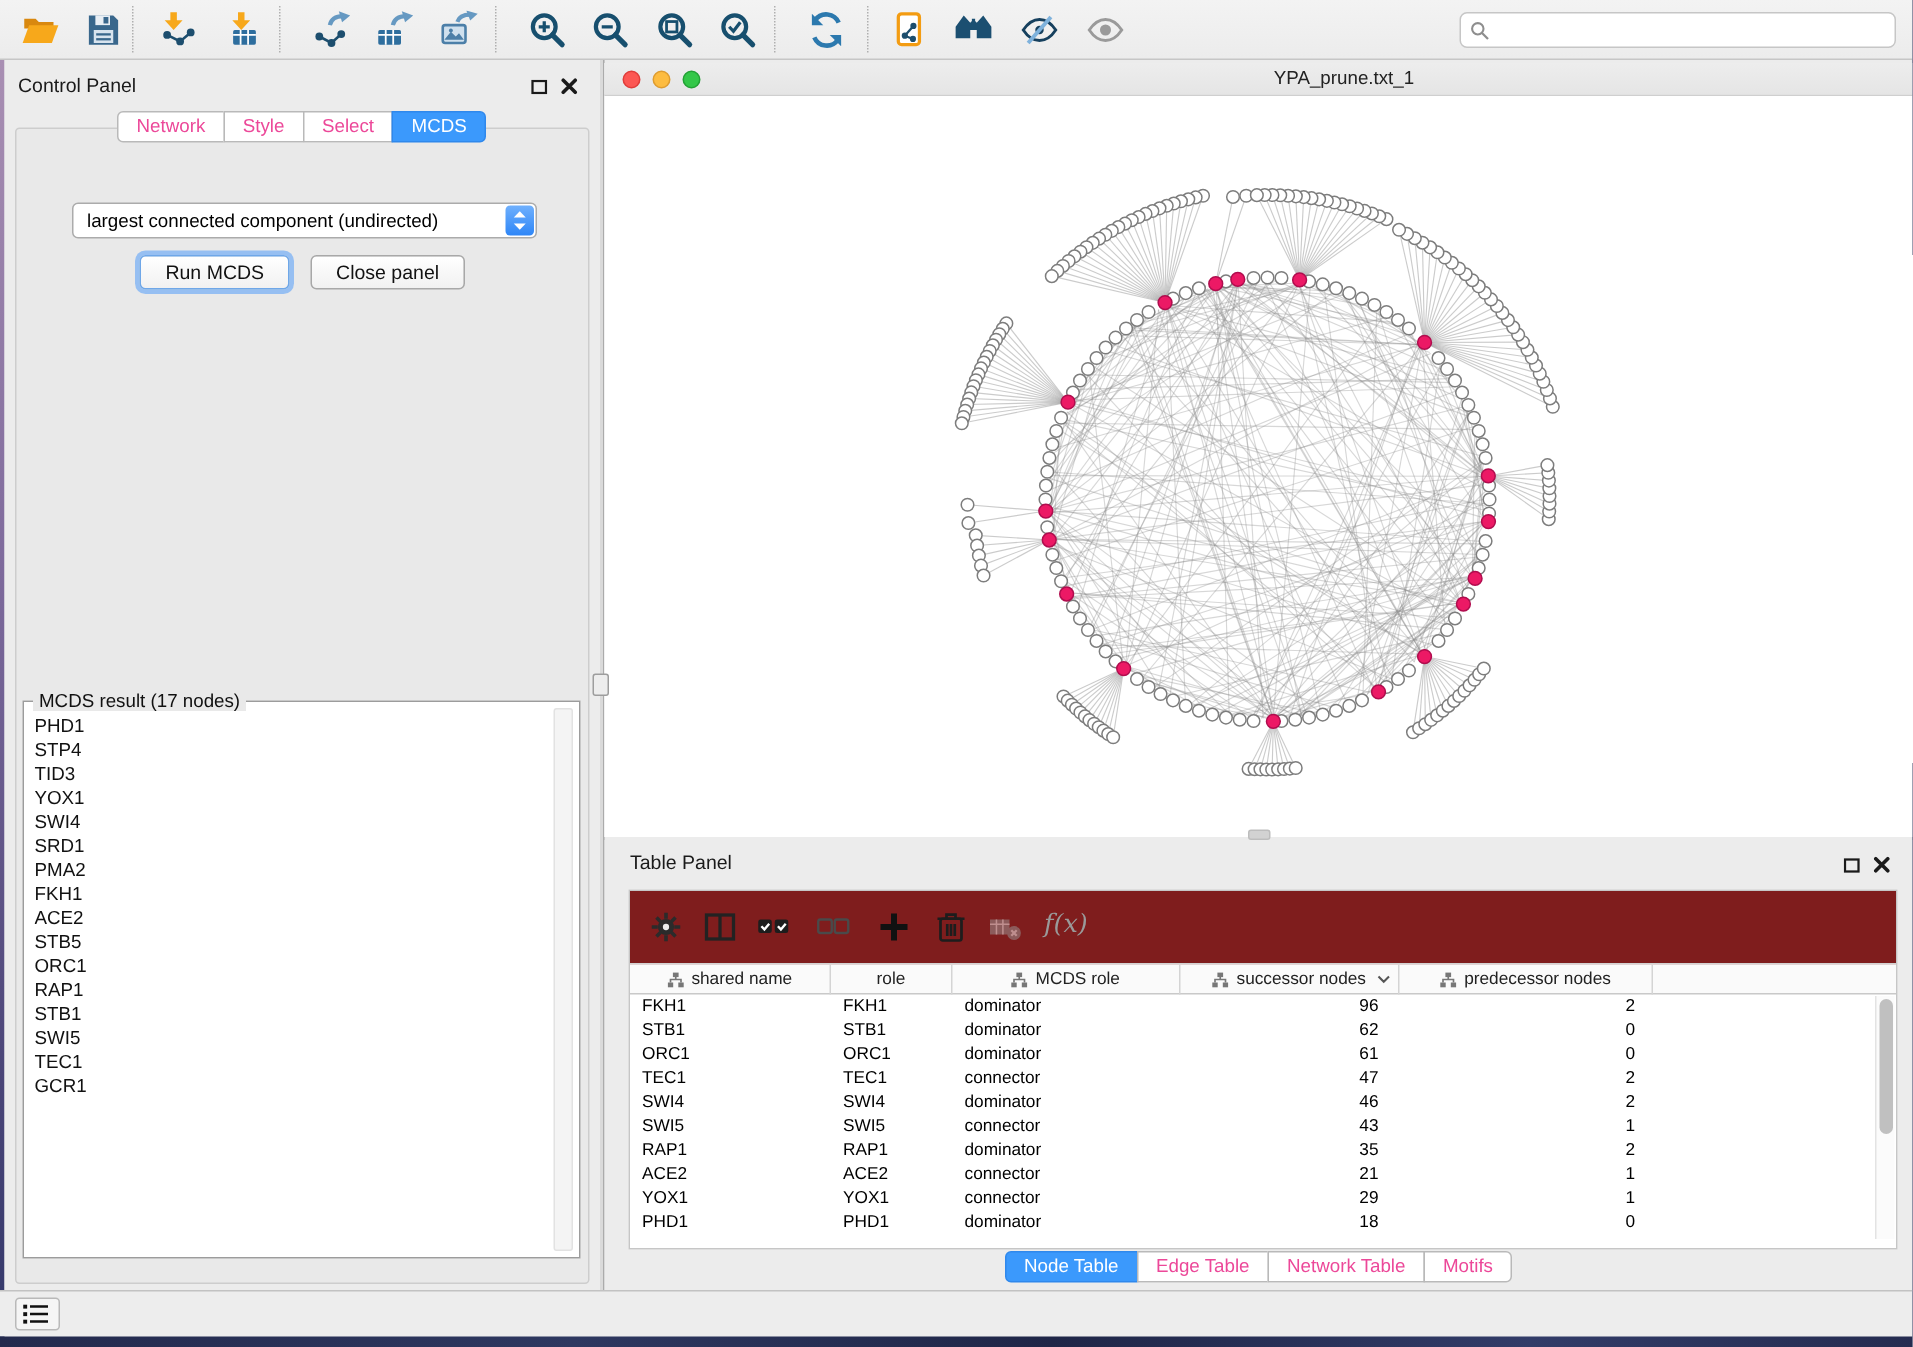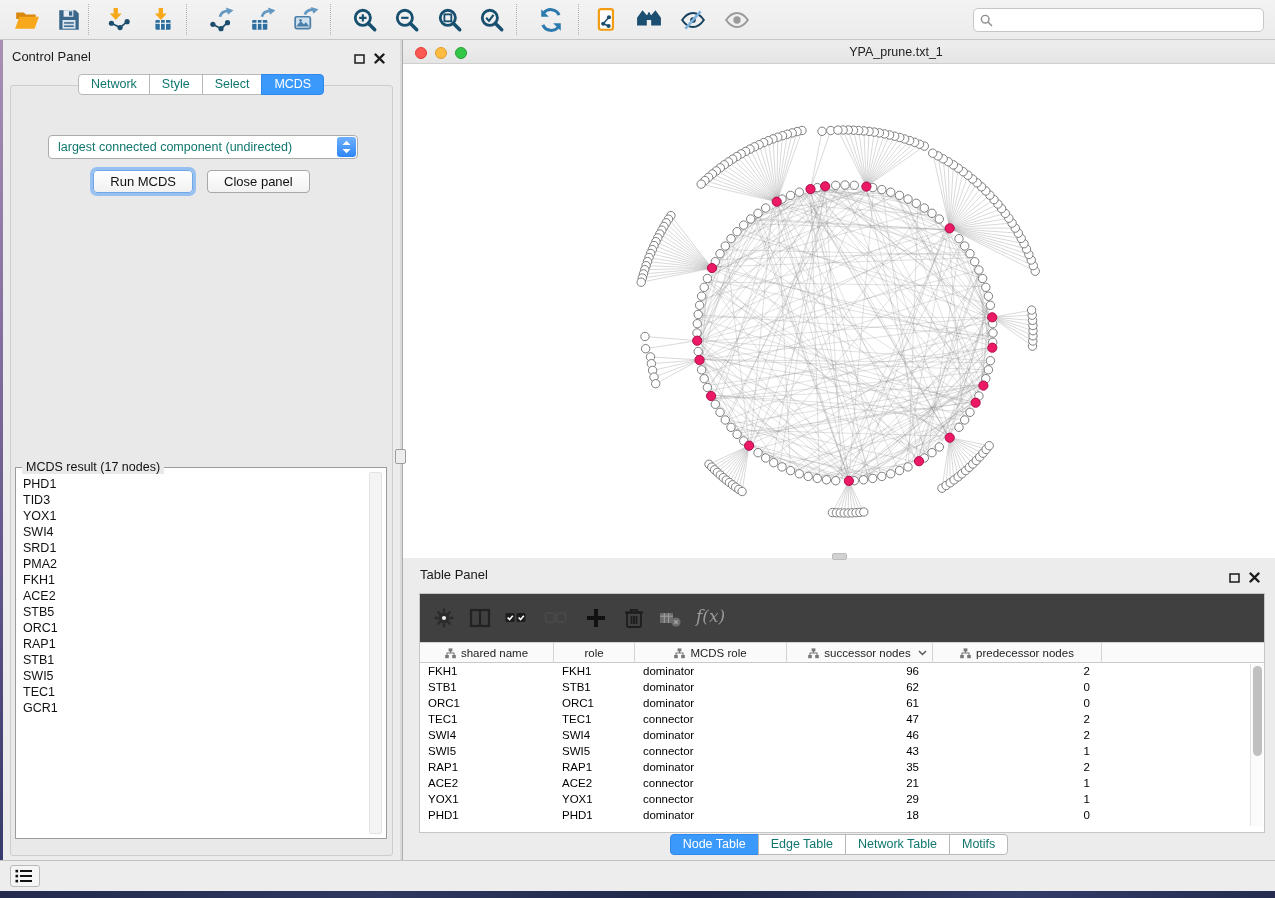--- a/index.html
+++ b/index.html
@@ -18,27 +18,27 @@
   
   .wp-left{position:absolute;left:0;top:40px;width:3px;height:852px;background:linear-gradient(#A98FB3,#7E6A9C 40%,#4A4578 80%,#33386A);}
   .wp-bottom{position:absolute;left:0;top:891px;width:1275px;height:7px;background:linear-gradient(90deg,#232A4D,#2E3860 30%,#1F2647 55%,#323C68 80%,#252C50);}
 
   
   .cpanel{position:absolute;left:3px;top:40px;width:397px;height:820px;background:#ECECEC;}
   .panel-title{position:absolute;left:9px;top:9px;font-size:13px;color:#1a1a1a;}
   .win-btn{position:absolute;top:10px;width:13px;height:13px;cursor:default;}
   .cp-inner{position:absolute;left:7px;top:45px;width:383px;height:771px;background:#E9E9E9;border:1px solid #CDCDCD;border-radius:3px;}
   .cp-tabs{position:absolute;left:75px;top:34px;display:flex;z-index:4;}
-  .tabbtn{height:21px;line-height:19px;padding:0 12px;font-size:12.5px;background:#FFF;border:1px solid #B9B9B9;margin-left:-1px;color:#0f766e;}
+  .tabbtn{height:21px;line-height:19px;padding:0 12px;font-size:12.5px;background:#FFF;border:1px solid #B9B9B9;margin-left:-1px;color:#ec4899;}
   .tabbtn:first-child{border-top-left-radius:4px;border-bottom-left-radius:4px;margin-left:0;}
   .tabbtn:last-child{border-top-right-radius:4px;border-bottom-right-radius:4px;}
   .tabbtn.active{background:#3B99FC;border-color:#2F88EC;color:#fff;}
   .opt-label{position:absolute;left:0;right:0;top:28px;text-align:center;font-size:13px;color:#111;}
   .dropdown{position:absolute;left:37px;top:49px;width:310px;height:24px;background:#fff;border:1px solid #ABABAB;border-radius:4px;}
-  .dropdown .val{position:absolute;left:9px;top:0;line-height:22px;font-size:12.5px;color:#0f766e;white-space:nowrap;text-align:right;}
+  .dropdown .val{position:absolute;left:9px;top:0;line-height:22px;font-size:12.5px;color:#000000;white-space:nowrap;text-align:right;}
   .dd-step{position:absolute;right:1px;top:1px;width:19px;height:20px;border-radius:3px;background:linear-gradient(#6FB0FD,#2E86F7);}
   .btnrow{position:absolute;left:0;right:0;top:84px;display:flex;justify-content:center;gap:14px;}
   .pbtn{height:23px;padding:0 16px;font-size:13px;color:#111;background:linear-gradient(#FFFFFF,#F1F1F1);border:1px solid #A8A8A8;border-radius:4px;line-height:21px;}
   .pbtn.focusring{box-shadow:0 0 0 3px rgba(82,156,250,.55);border-color:#6FA7E8;}
   .fieldset{position:absolute;left:4px;top:381px;width:372px;height:372px;background:#fff;border:1px solid #9C9C9C;}
   .fieldset .legend{position:absolute;top:-8px;left:6px;background:#E9E9E9;padding:0 4px;font-size:12.5px;color:#111;}
   .mcds-list{position:absolute;left:7px;top:8px;right:20px;bottom:6px;margin:0;padding:0;list-style:none;overflow:hidden;}
   .mcds-list li{font-size:12.5px;height:16px;line-height:16px;color:#111;}
   .fs-scroll{position:absolute;right:4px;top:4px;bottom:4px;width:13px;background:#F4F4F4;border:1px solid #E2E2E2;border-radius:2px;}
 
@@ -50,21 +50,21 @@
   
   .netwin{position:absolute;left:403px;top:42px;width:872px;height:516px;background:#fff;}
   .net-titlebar{position:absolute;left:0;top:0;width:872px;height:22px;background:linear-gradient(#EDEDED,#E5E5E5);border-bottom:1px solid #CFCFCF;}
   .macdot{position:absolute;top:5px;width:12px;height:12px;border-radius:50%;}
   .net-title{position:absolute;left:0;right:0;top:3px;text-align:center;font-size:12.5px;color:#222;transform:translateX(57px);}
   .net-canvas{position:absolute;left:0;top:22px;width:872px;height:494px;background:#fff;}
 
   
   .tpanel{position:absolute;left:403px;top:560px;width:872px;height:300px;background:#ECECEC;}
   .tbl-container{position:absolute;left:16px;top:33px;width:846px;height:240px;background:#fff;border:1px solid #C6C6C6;}
-  .tbl-toolbar{position:absolute;left:0;top:0;right:0;height:49px;background:#404040;border-bottom:1px solid #D2D2D2;}
+  .tbl-toolbar{position:absolute;left:0;top:0;right:0;height:49px;background:#7f1d1d;border-bottom:1px solid #D2D2D2;}
   .ti{position:absolute;top:12px;width:24px;height:24px;}
   .ti svg{width:24px;height:24px;display:block;}
   .fx{position:absolute;left:276px;top:12px;font-family:"DejaVu Serif","Liberation Serif",serif;font-style:italic;font-size:17px;color:#9a9a9a;}
   .thead{position:absolute;left:0;top:49px;right:0;height:20px;display:flex;background:#FAFAFA;border-bottom:1px solid #C9C9C9;}
   .th{position:relative;display:flex;align-items:center;justify-content:center;gap:5px;font-size:11.5px;color:#222;border-right:1px solid #D4D4D4;height:20px;}
   .th .sortchev{position:absolute;right:5px;top:7px;}
   .th-fill{flex:1;border-right:none;}
   .tbody{position:absolute;left:0;top:69px;right:14px;}
   .tr{display:flex;height:16px;}
   .td{font-size:11.5px;color:#000;line-height:16px;padding-left:8px;overflow:hidden;white-space:nowrap;}
@@ -255,20 +255,21 @@
             </svg></span>
       </div>
       <div class="btnrow">
         <button class="pbtn focusring">Run MCDS</button>
         <button class="pbtn">Close panel</button>
       </div>
       <div class="fieldset">
         <span class="legend">MCDS result (17 nodes)</span>
         <ul class="mcds-list" id="mcds-list">
             <li>PHD1</li>
+            <li>STP4</li>
             <li>TID3</li>
             <li>YOX1</li>
             <li>SWI4</li>
             <li>SRD1</li>
             <li>PMA2</li>
             <li>FKH1</li>
             <li>ACE2</li>
             <li>STB5</li>
             <li>ORC1</li>
             <li>RAP1</li>

